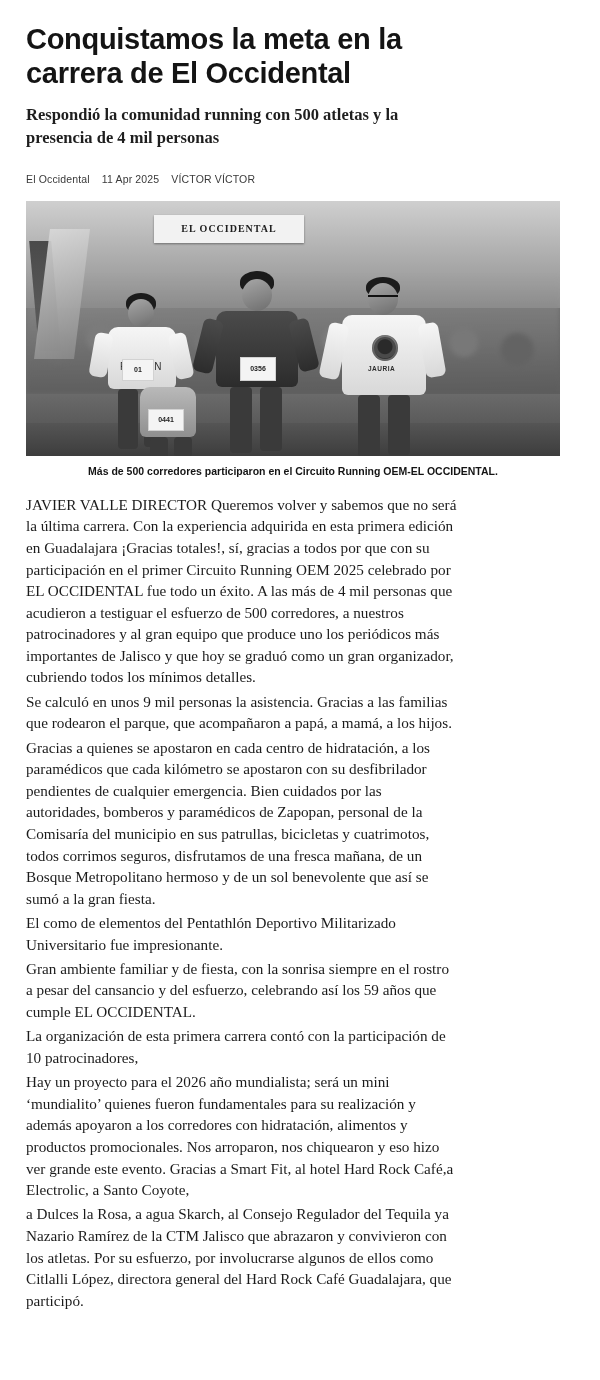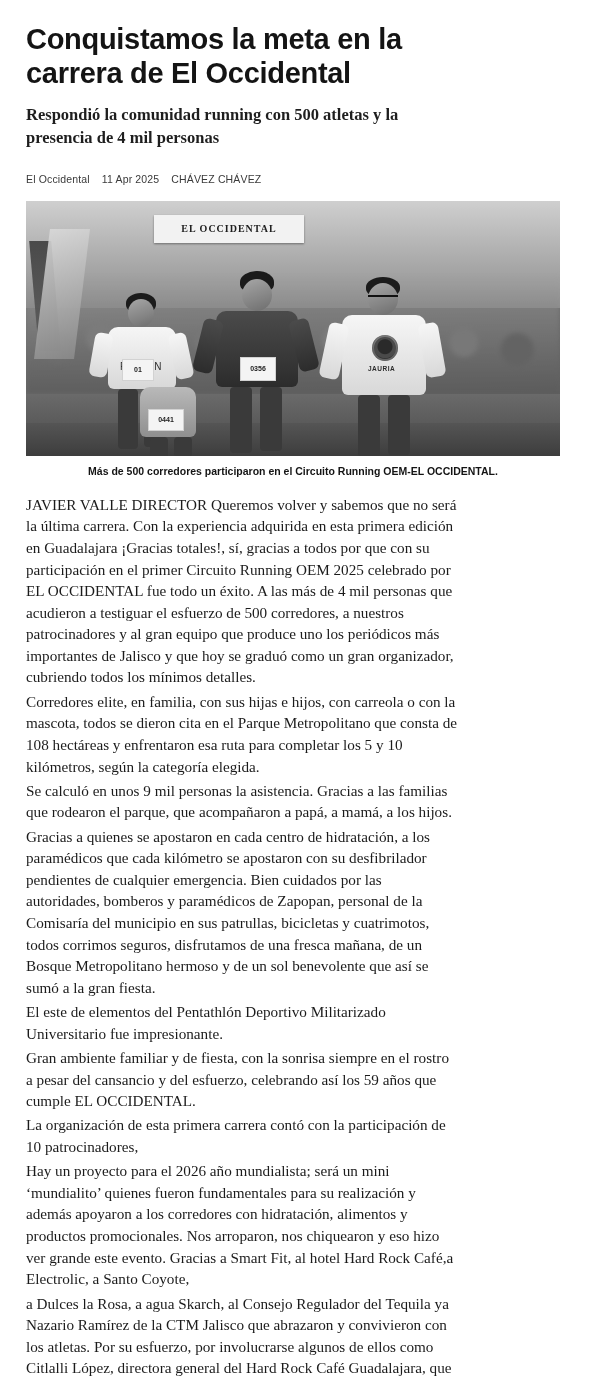--- a/index.html
+++ b/index.html
@@ -184,21 +184,21 @@
 
 <div class="page">
 
   <h1 class="headline">Conquistamos la meta en la carrera de El Occidental</h1>
 
   <h2 class="subhead">Respondió la comunidad running con 500 atletas y la presencia de 4 mil personas</h2>
 
   <div class="byline">
     <span>El Occidental</span>
     <span>11 Apr 2025</span>
-    <span>CHÁVEZ CHÁVEZ</span>
+    <span>VÍCTOR VÍCTOR</span>
   </div>
 
   <figure>
     <div class="photo">
       <div class="sky"></div>
       <div class="crowd"></div>
       <div class="ground"></div>
       <div class="road"></div>
 
       <div class="flagpole2"></div>
@@ -249,23 +249,22 @@
         <div class="bib" style="left:26px; top:32px; width:34px; height:20px;">0441</div>
         <div class="legL" style="left:28px; top:60px; width:18px; height:22px;"></div>
         <div class="legR" style="left:52px; top:60px; width:18px; height:20px;"></div>
       </div>
     </div>
     <figcaption class="caption">Más de 500 corredores participaron en el Circuito Running OEM-EL OCCIDENTAL.</figcaption>
   </figure>
 
   <div class="body-copy">
     <p>JAVIER VALLE DIRECTOR Queremos volver y sabemos que no será la última carrera. Con la experiencia adquirida en esta primera edición en Guadalajara ¡Gracias totales!, sí, gracias a todos por que con su participación en el primer Circuito Running OEM 2025 celebrado por EL OCCIDENTAL fue todo un éxito. A las más de 4 mil personas que acudieron a testiguar el esfuerzo de 500 corredores, a nuestros patrocinadores y al gran equipo que produce uno los periódicos más importantes de Jalisco y que hoy se graduó como un gran organizador, cubriendo todos los mínimos detalles.</p>
-    <p>Corredores elite, en familia, con sus hijas e hijos, con carreola o con la mascota, todos se dieron cita en el Parque Metropolitano que consta de 108 hectáreas y enfrentaron esa ruta para completar los 5 y 10 kilómetros, según la categoría elegida.</p>
     <p>Se calculó en unos 9 mil personas la asistencia. Gracias a las familias que rodearon el parque, que acompañaron a papá, a mamá, a los hijos.</p>
     <p>Gracias a quienes se apostaron en cada centro de hidratación, a los paramédicos que cada kilómetro se apostaron con su desfibrilador pendientes de cualquier emergencia. Bien cuidados por las autoridades, bomberos y paramédicos de Zapopan, personal de la Comisaría del municipio en sus patrullas, bicicletas y cuatrimotos, todos corrimos seguros, disfrutamos de una fresca mañana, de un Bosque Metropolitano hermoso y de un sol benevolente que así se sumó a la gran fiesta.</p>
-    <p>El este de elementos del Pentathlón Deportivo Militarizado Universitario fue impresionante.</p>
+    <p>El como de elementos del Pentathlón Deportivo Militarizado Universitario fue impresionante.</p>
     <p>Gran ambiente familiar y de fiesta, con la sonrisa siempre en el rostro a pesar del cansancio y del esfuerzo, celebrando así los 59 años que cumple EL OCCIDENTAL.</p>
     <p>La organización de esta primera carrera contó con la participación de 10 patrocinadores,</p>
     <p>Hay un proyecto para el 2026 año mundialista; será un mini ‘mundialito’ quienes fueron fundamentales para su realización y además apoyaron a los corredores con hidratación, alimentos y productos promocionales. Nos arroparon, nos chiquearon y eso hizo ver grande este evento. Gracias a Smart Fit, al hotel Hard Rock Café,a Electrolic, a Santo Coyote,</p>
     <p>a Dulces la Rosa, a agua Skarch, al Consejo Regulador del Tequila ya Nazario Ramírez de la CTM Jalisco que abrazaron y convivieron con los atletas. Por su esfuerzo, por involucrarse algunos de ellos como Citlalli López, directora general del Hard Rock Café Guadalajara, que participó.</p>
   </div>
 
 </div>
 
 </body></html>

